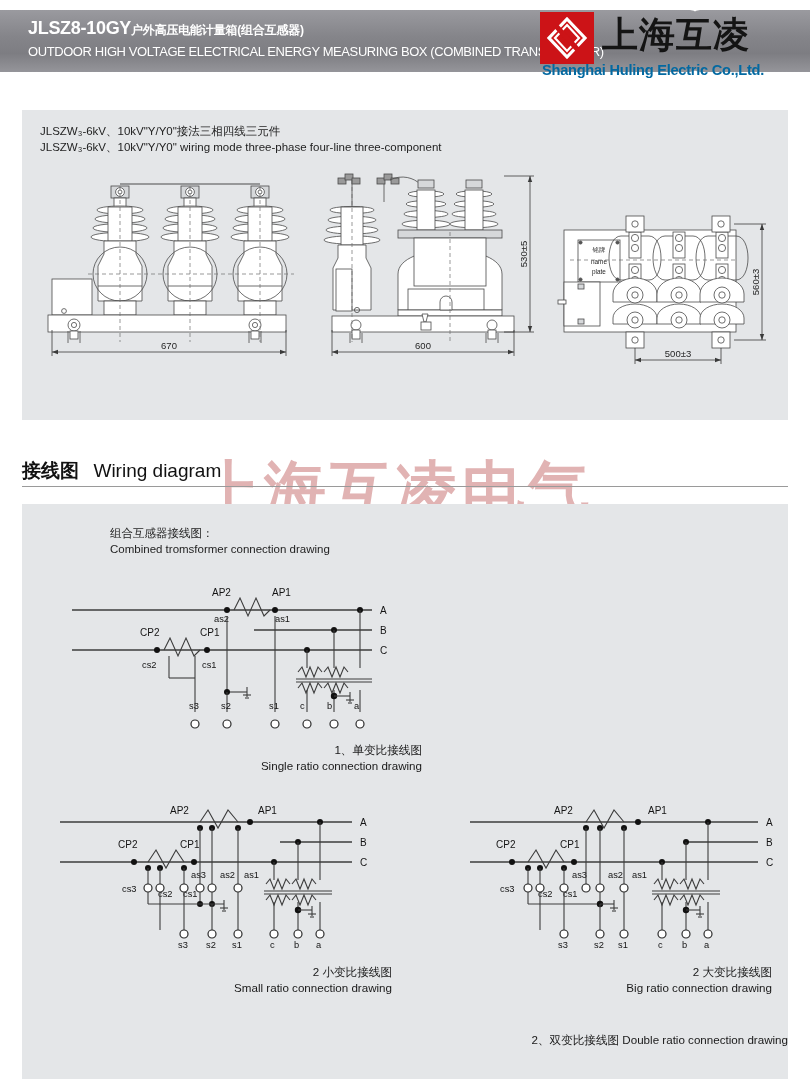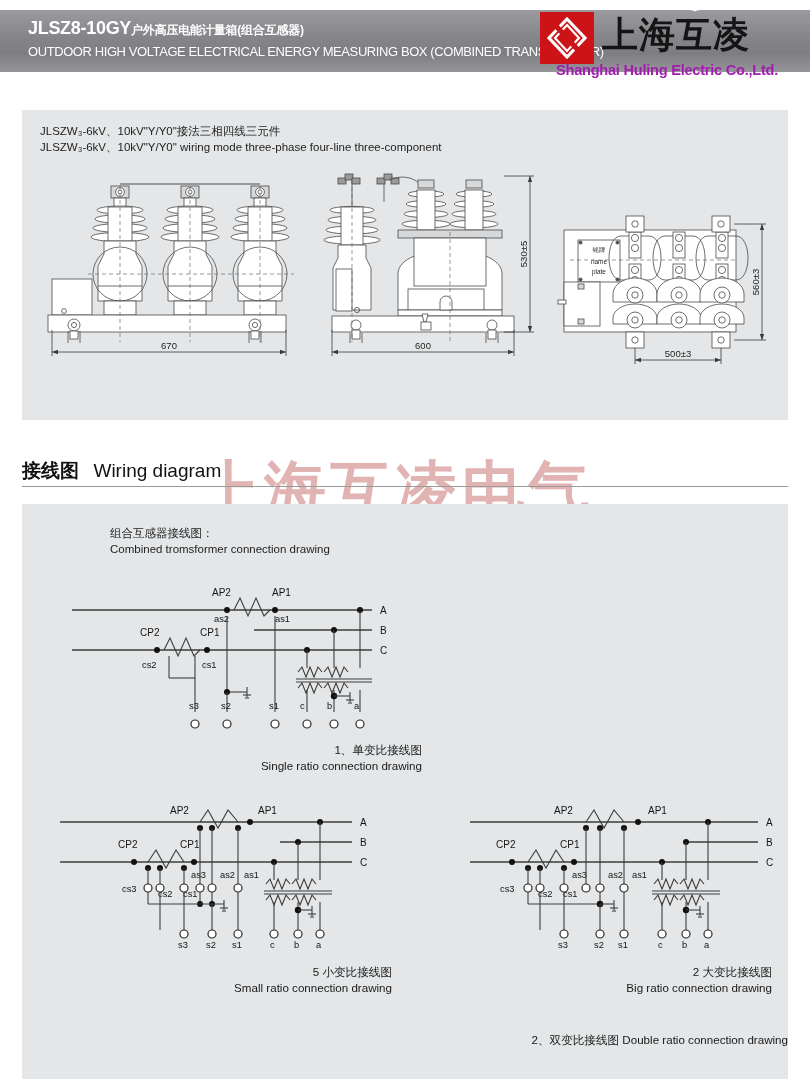--- a/index.html
+++ b/index.html
@@ -81,24 +81,24 @@
     left: 62px; top: 2px;
     font-size: 36px;
     font-weight: bold;
     line-height: 46px;
     color: #141414;
     letter-spacing: 1px;
     white-space: nowrap;
   }
   .logo-en {
     position: absolute;
-    left: 16px; top: 52px;
+    left: 2px; top: 52px;
     font-size: 14.6px;
     font-weight: bold;
-    color: #a21caf;
+    color: #0369a1;
     letter-spacing: -0.25px;
     white-space: nowrap;
   }
 
   
   .panel {
     position: absolute;
     background: #e4e6e8;
   }
   #drawing-panel {
@@ -645,21 +645,21 @@
     <line x1="256" y1="114" x2="264" y2="114" class="wirethin"></line>
     <line x1="258" y1="117" x2="262" y2="117" class="wirethin"></line>
     <text x="218" y="148" class="wlabel-sm">c</text>
     <text x="242" y="148" class="wlabel-sm">b</text>
     <text x="264" y="148" class="wlabel-sm">a</text>
     <circle cx="222" cy="134" r="4" class="term"></circle>
     <circle cx="246" cy="134" r="4" class="term"></circle>
     <circle cx="268" cy="134" r="4" class="term"></circle>
   </svg>
 
-  <div class="fig-caption" style="left:70px; top:460px; width:300px;"><span>5 小变比接线图</span><br><span>Small ratio connection drawing</span></div>
+  <div class="fig-caption" style="left:70px; top:460px; width:300px;"><span>2 小变比接线图</span><br><span>Small ratio connection drawing</span></div>
 
   <svg width="360" height="160" style="position:absolute; left:440px; top:296px;">
     <line x1="8" y1="22" x2="296" y2="22" class="wireline"></line>
     <line x1="224" y1="42" x2="296" y2="42" class="wireline"></line>
     <line x1="8" y1="62" x2="296" y2="62" class="wireline"></line>
     <text x="304" y="26" class="wlabel">A</text>
     <text x="304" y="46" class="wlabel">B</text>
     <text x="304" y="66" class="wlabel">C</text>
 
     <polyline points="124,22 132,10 142,28 152,10 162,22" class="wirethin"></polyline>

